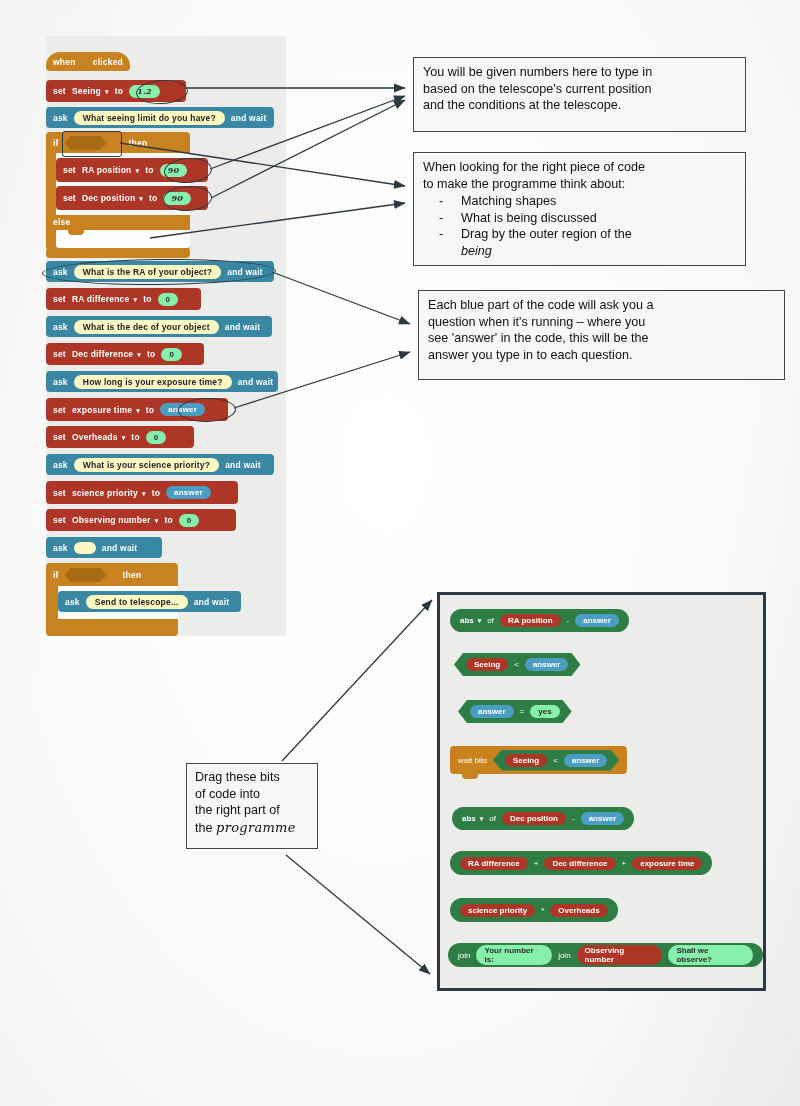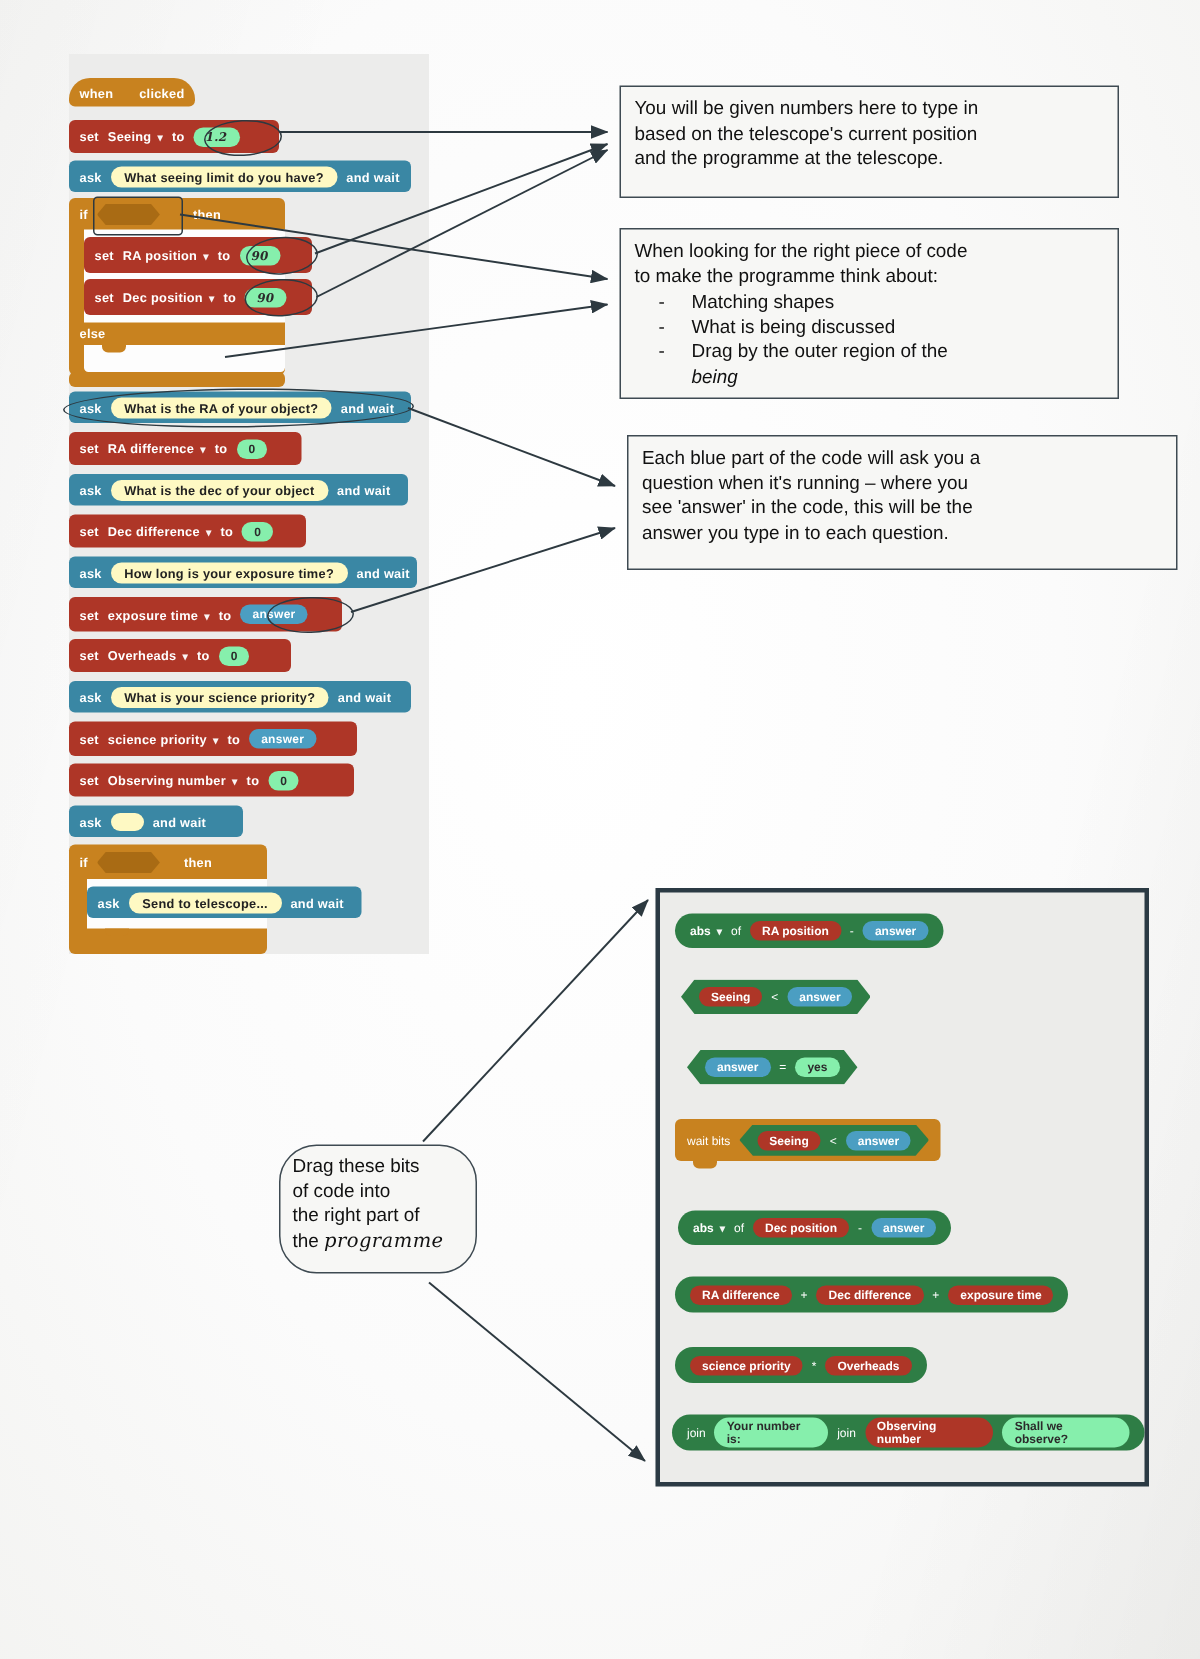--- a/index.html
+++ b/index.html
@@ -250,21 +250,21 @@
 <div class="ink-ellipse" style="left:136px;top:80px;width:50px;height:22px;transform:rotate(-3deg);"></div>
 <div class="ink-rect" style="left:62px;top:131px;width:58px;height:24px;"></div>
 <div class="ink-ellipse" style="left:164px;top:158px;width:46px;height:23px;transform:rotate(-4deg);"></div>
 <div class="ink-ellipse" style="left:163px;top:186px;width:47px;height:23px;transform:rotate(-3deg);"></div>
 <div class="ink-ellipse" style="left:42px;top:259px;width:232px;height:24px;transform:rotate(-0.6deg);"></div>
 <div class="ink-ellipse" style="left:178px;top:398px;width:56px;height:22px;transform:rotate(-1.5deg);"></div>
 
 <div class="note" style="left:413px;top:57px;width:333px;height:75px;">
   <div>You will be given numbers here to type in</div>
   <div>based on the telescope's current position</div>
-  <div>and the programme at the telescope.</div>
+  <div>and the conditions at the telescope.</div>
 </div>
 
 <div class="note" style="left:413px;top:152px;width:333px;height:114px;">
   <div>When looking for the right piece of code</div>
   <div>to make the programme think about:</div>
   <ul>
     <li>Matching shapes</li>
     <li>What is being discussed</li>
     <li>
       <span>Drag by the outer region of the</span><br>
@@ -273,21 +273,21 @@
   </ul>
 </div>
 
 <div class="note" style="left:418px;top:290px;width:367px;height:90px;">
   <div>Each blue part of the code will ask you a</div>
   <div>question when it's running – where you</div>
   <div>see 'answer' in the code, this will be the</div>
   <div>answer you type in to each question.</div>
 </div>
 
-<div class="note" style="left:186px;top:763px;width:132px;height:86px;padding:5px 8px;border-radius:25px;">
+<div class="note" style="left:186px;top:763px;width:132px;height:86px;padding:5px 8px;">
   <div>Drag these bits</div>
   <div>of code into</div>
   <div>the right part of</div>
   <div>
     <span>the</span>
     <span class="hand">programme</span>
   </div>
 </div>
 
 <div class="panel" style="left:437px;top:592px;width:323px;height:393px;">

